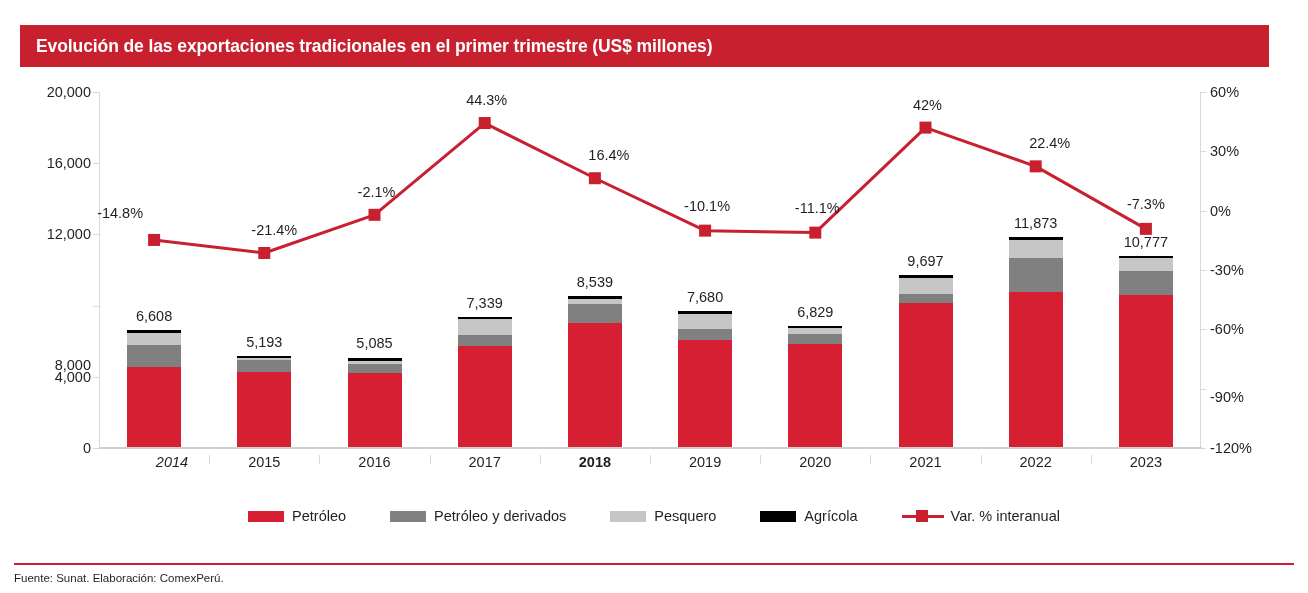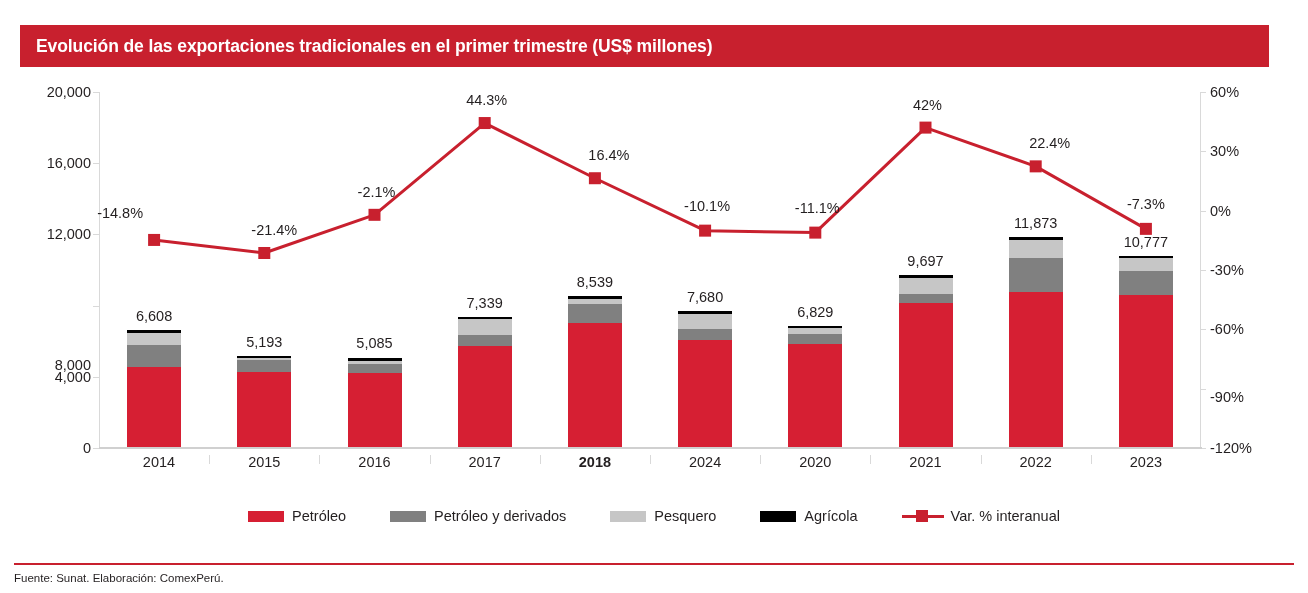--- a/index.html
+++ b/index.html
@@ -404,26 +404,26 @@
       <div class="tick-right" style="top: 237.333px;"></div>
       <div class="tick-right" style="top: 178px;"></div>
       <div class="tick-right" style="top: 118.667px;"></div>
       <div class="tick-right" style="top: 59.3333px;"></div>
       <div class="tick-right" style="top: 0px;"></div>
     </div>
 
   <div id="axis-baseline"></div>
 
   <div id="x-labels">
-      <div class="x-label" style="left: 5px;">2014</div>
+      <div class="x-label" style="left: 18px; font-style: italic;">2014</div>
       <div class="x-label" style="left: 110.3px;">2015</div>
       <div class="x-label" style="left: 220.5px;">2016</div>
       <div class="x-label" style="left: 330.7px;">2017</div>
       <div class="x-label" style="left: 440.9px; font-weight: bold;">2018</div>
-      <div class="x-label" style="left: 551.1px;">2024</div>
+      <div class="x-label" style="left: 551.1px;">2019</div>
       <div class="x-label" style="left: 661.3px;">2020</div>
       <div class="x-label" style="left: 771.5px;">2021</div>
       <div class="x-label" style="left: 881.7px;">2022</div>
       <div class="x-label" style="left: 991.9px;">2023</div>
       <div class="x-gridtick" style="left: 110.2px;"></div>
       <div class="x-gridtick" style="left: 220.4px;"></div>
       <div class="x-gridtick" style="left: 330.6px;"></div>
       <div class="x-gridtick" style="left: 440.8px;"></div>
       <div class="x-gridtick" style="left: 551px;"></div>
       <div class="x-gridtick" style="left: 661.2px;"></div>

